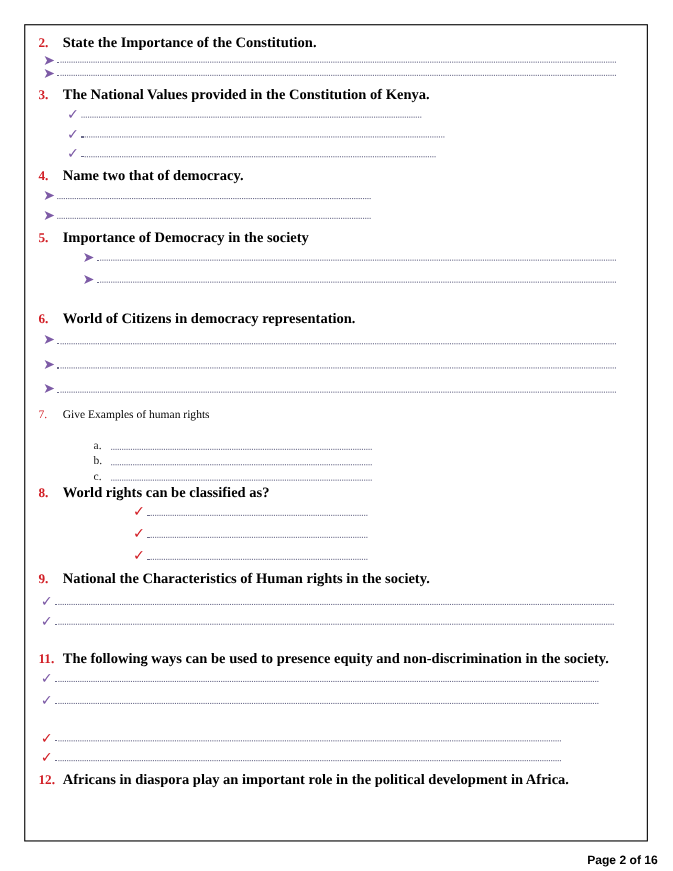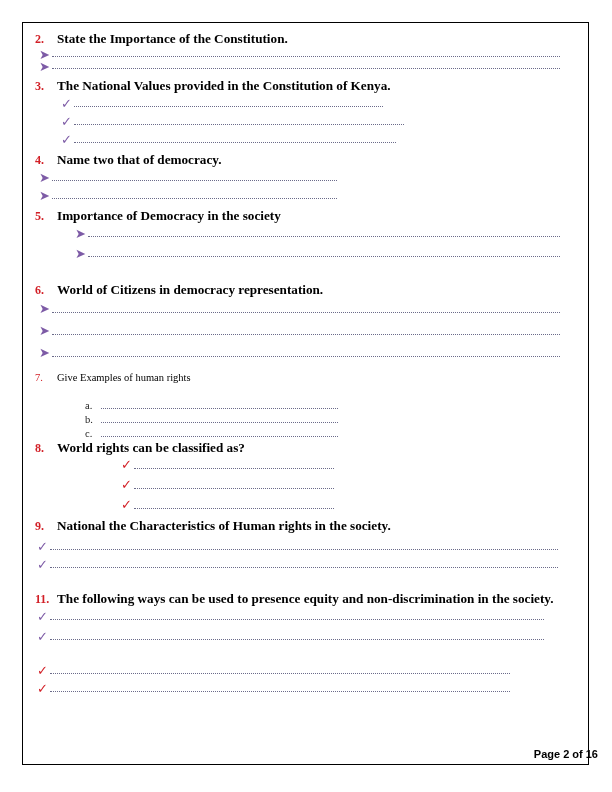--- a/index.html
+++ b/index.html
@@ -97,21 +97,21 @@
     flex: 0 0 auto;
     border-bottom: 1px dotted #6b6b8a;
     height: 0;
     align-self: flex-end;
     margin-bottom: 3px;
   }
 
   .footer {
     position: absolute;
     right: 14px;
-    bottom: 32px;
+    bottom: 4px;
     font-family: "Liberation Sans", "DejaVu Sans", sans-serif;
     font-weight: bold;
     font-size: 11px;
     color: #000000;
   }
 </style>
 </head>
 <body>
 
 <div class="page">
@@ -277,17 +277,21 @@
         <div class="ans" style="height: 13px;">
           <span class="marker check-red" style="margin-left: 2px; min-width: 13px;">✓</span>
           <span class="dots" style="width: 460px;"></span>
         </div>
         <div style="height: 5px;"></div>
         <div class="ans" style="height: 13px;">
           <span class="marker check-red" style="margin-left: 2px; min-width: 13px;">✓</span>
           <span class="dots" style="width: 460px;"></span>
         </div>
         <div style="height: 6px;"></div>
+        <div class="q">
+          <span class="q-num">12.</span>
+          <span class="q-text">Africans in diaspora play an important role in the political development in Africa.</span>
+        </div>
       </div>
   </div>
 
   <div class="footer">Page 2 of 16</div>
 </div>
 
 </body></html>

